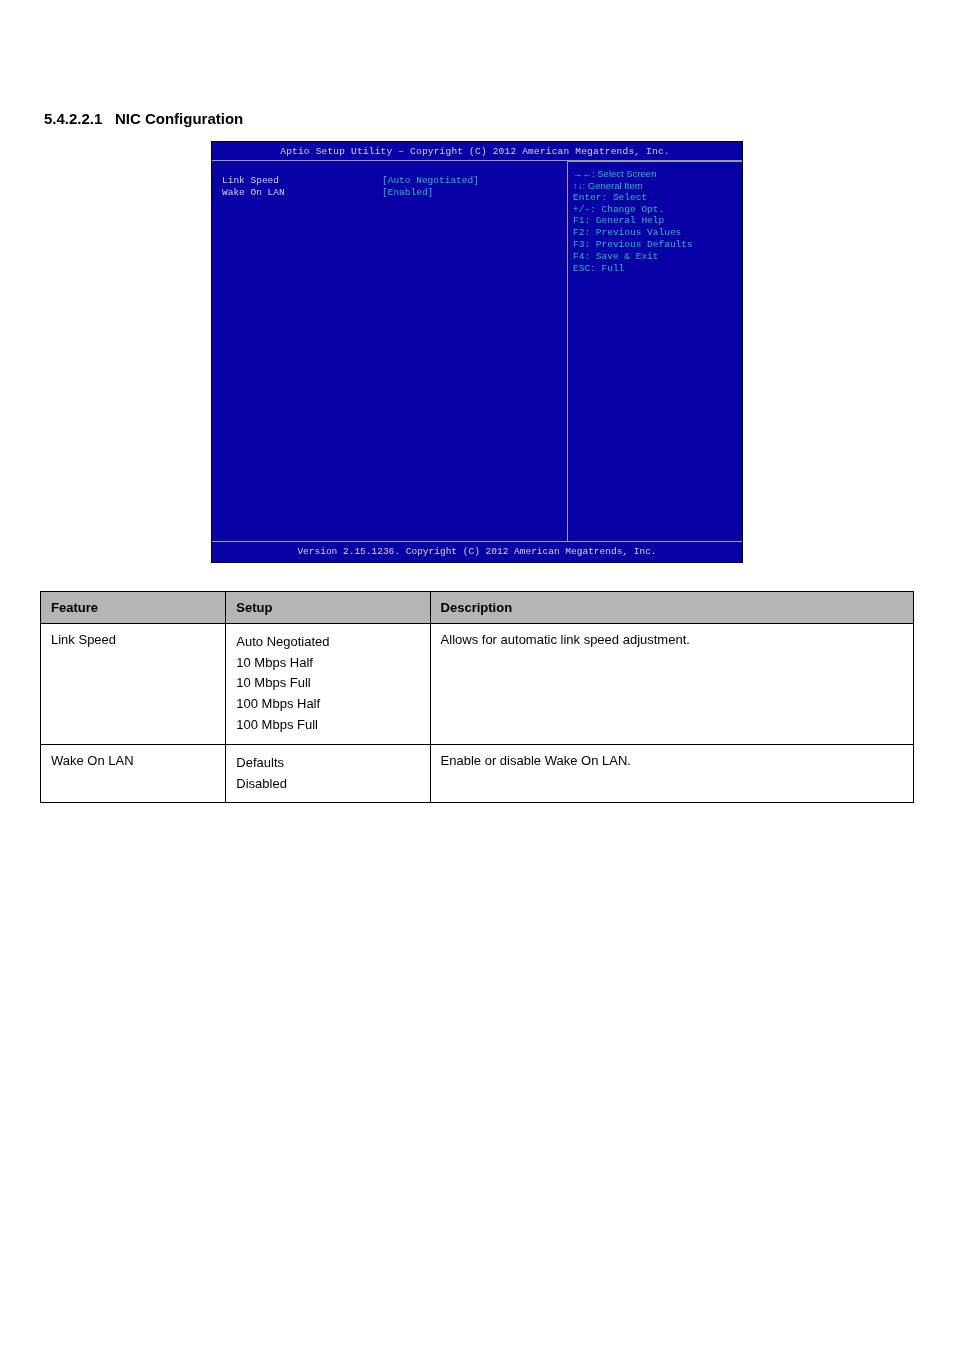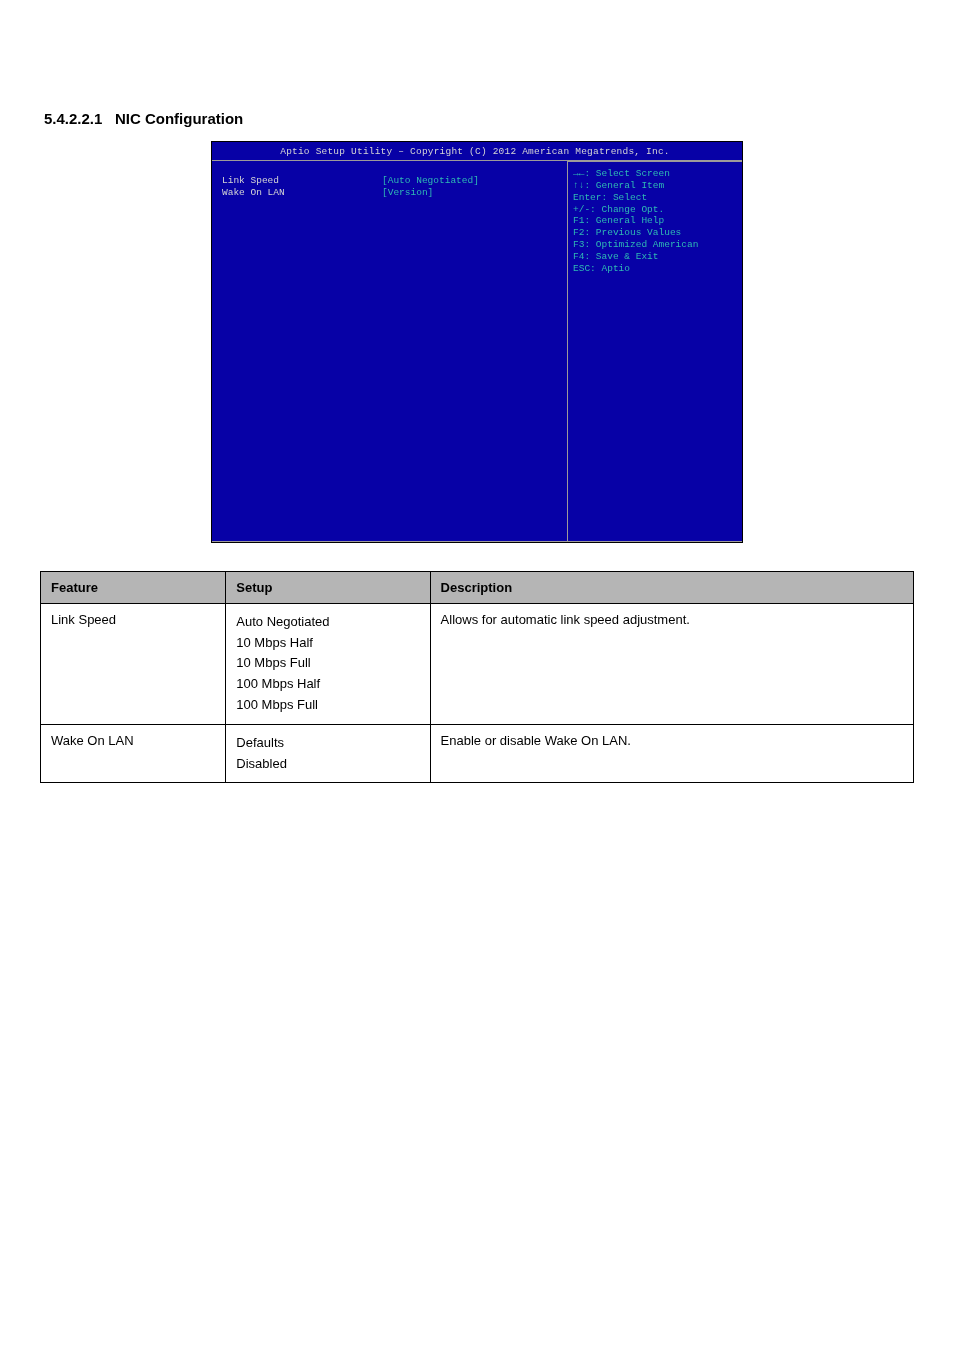--- a/index.html
+++ b/index.html
@@ -86,21 +86,21 @@
     padding: 6px 5px 36px 5px;
     flex: 1;
   }
   .bios-key-help div { white-space: nowrap; }
   .bios-footer {
     text-align: center;
     padding: 4px 0;
     color: var(--bios-fg);
     background: var(--bios-blue);
   }
-  .arrows { font-family: Liberation Mono, monospace; }
+  .arrows { font-family: Liberation Sans, sans-serif; }
 
   
   table.settings {
     border-collapse: collapse;
     width: 100%;
     margin-top: 28px;
     font-size: 13px;
     border-radius: 24px;
   }
   table.settings th, table.settings td {
@@ -127,37 +127,38 @@
 <div class="bios-frame">
   <div class="bios-title">Aptio Setup Utility – Copyright (C) 2012 American Megatrends, Inc.</div>
   <div class="bios-body">
     <div class="bios-left">
       <div class="row">
         <span class="lbl">Link Speed</span>
         <span class="val">[Auto Negotiated]</span>
       </div>
       <div class="row">
         <span class="lbl">Wake On LAN</span>
-        <span class="val">[Version]</span>
+        <span class="val">[Enabled]</span>
       </div>
     </div>
     <div class="bios-right">
       <div class="bios-key-help">
         <div class="arrows">→←: Select Screen</div>
         <div class="arrows">↑↓: General Item</div>
         <div>Enter: Select</div>
         <div>+/-: Change Opt.</div>
         <div>F1: General Help</div>
         <div>F2: Previous Values</div>
-        <div>F3: Optimized American</div>
+        <div>F3: Previous Defaults</div>
         <div>F4: Save &amp; Exit</div>
-        <div>ESC: Aptio</div>
+        <div>ESC: Full</div>
       </div>
     </div>
   </div>
+  <div class="bios-footer">Version 2.15.1236. Copyright (C) 2012 American Megatrends, Inc.</div>
 </div>
 
 <table class="settings">
   <thead>
     <tr>
       <th>Feature</th>
       <th>Setup</th>
       <th>Description</th>
     </tr>
   </thead>

